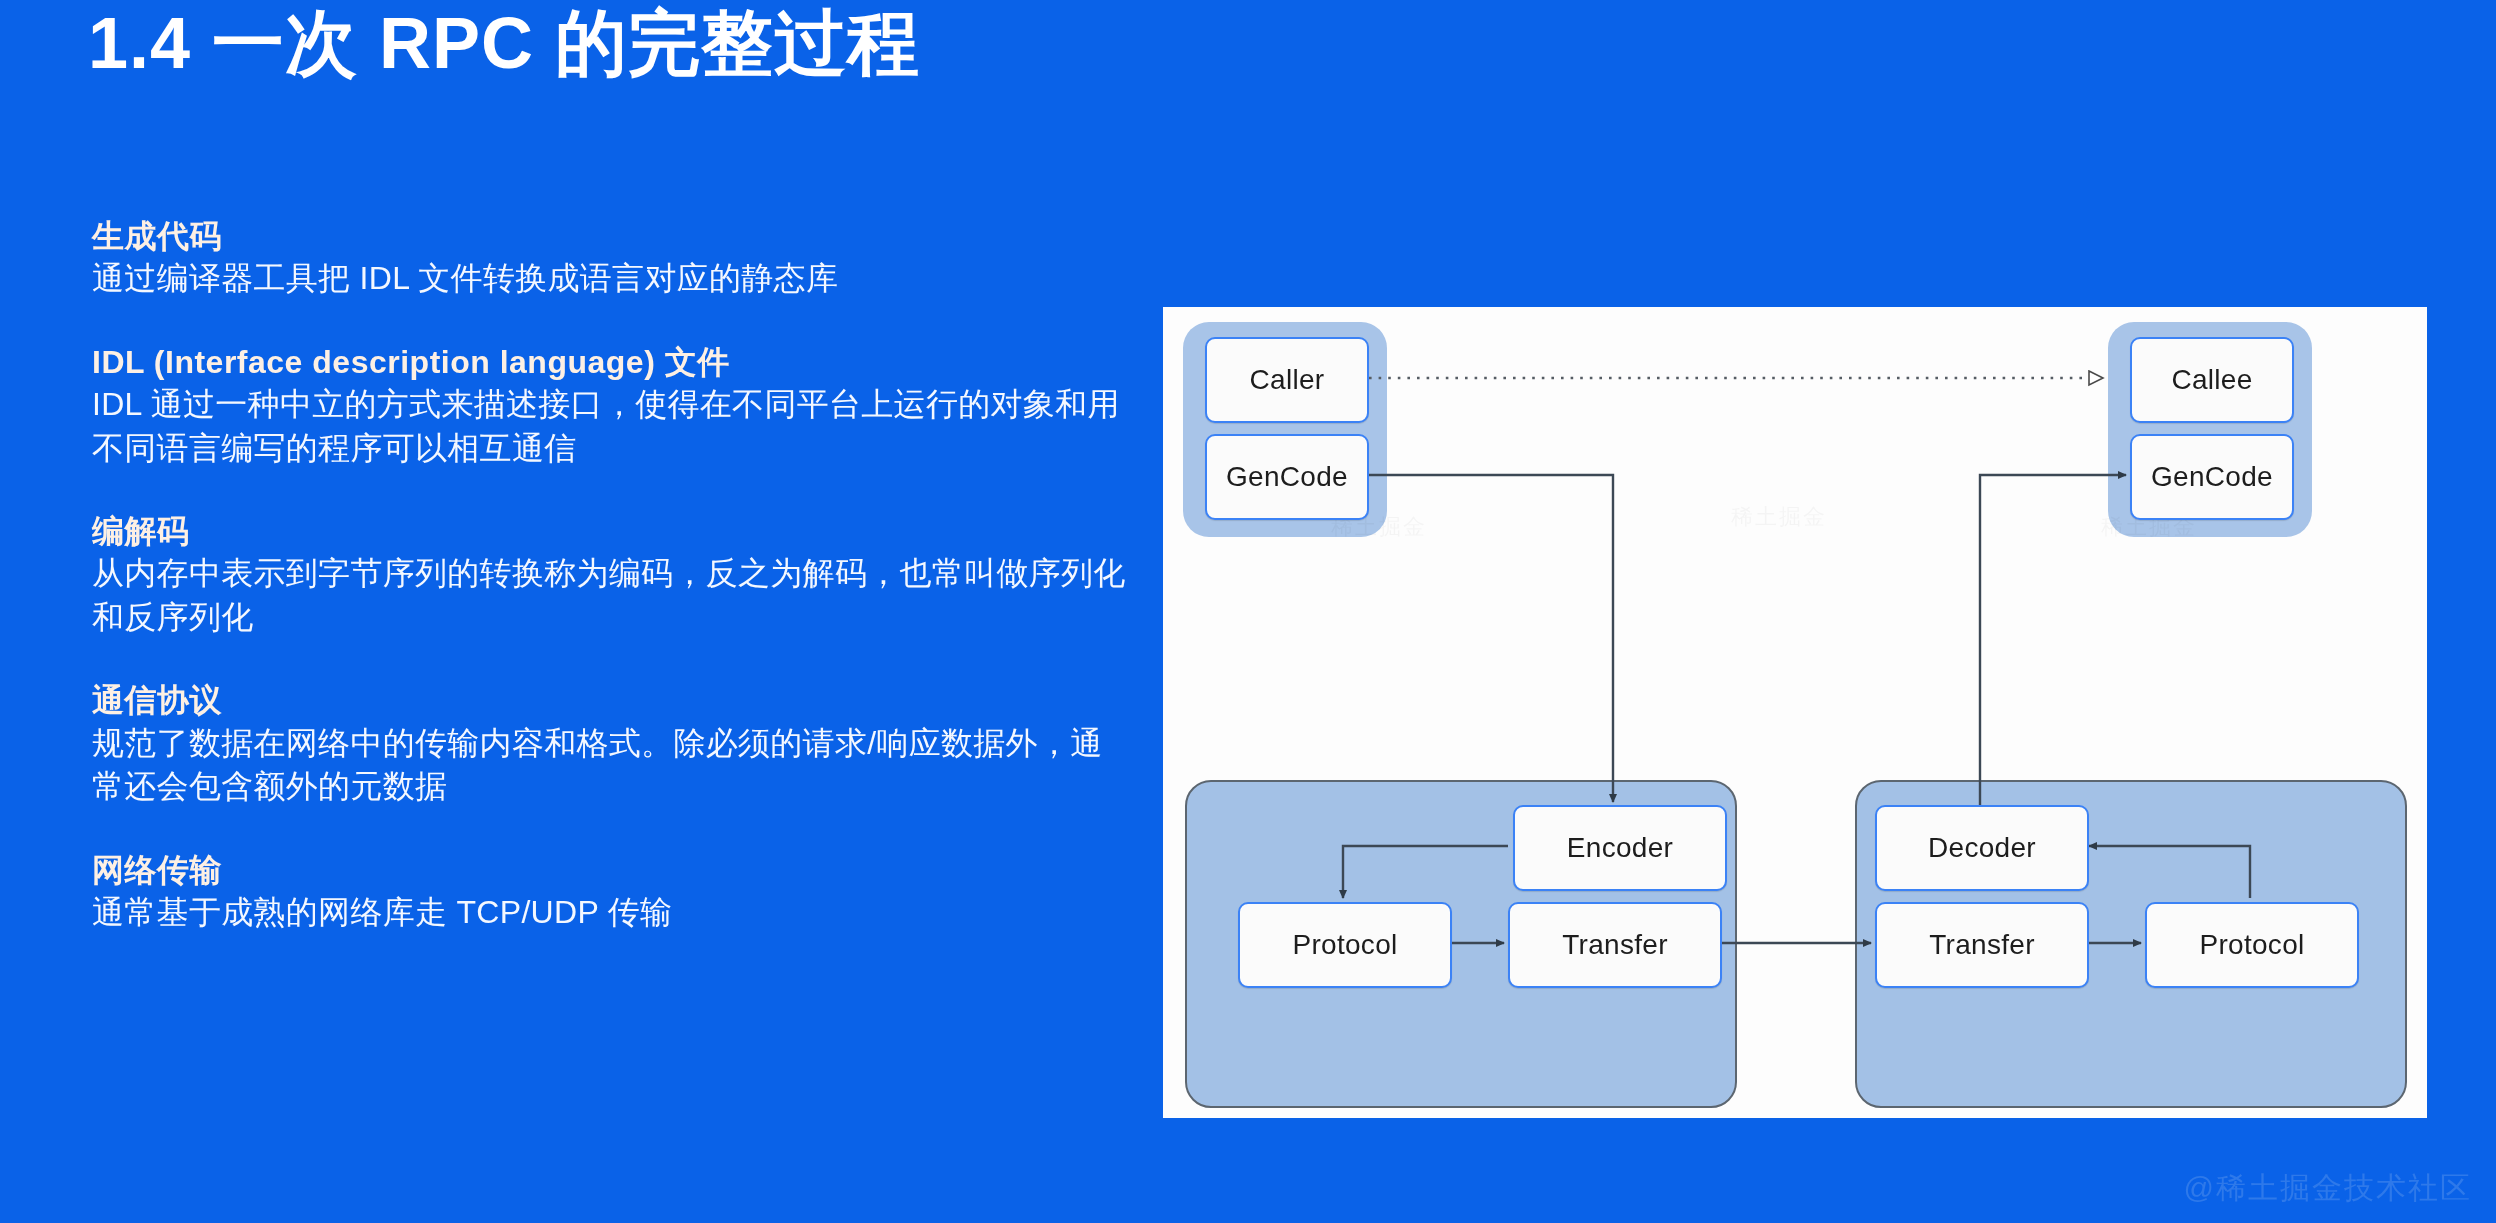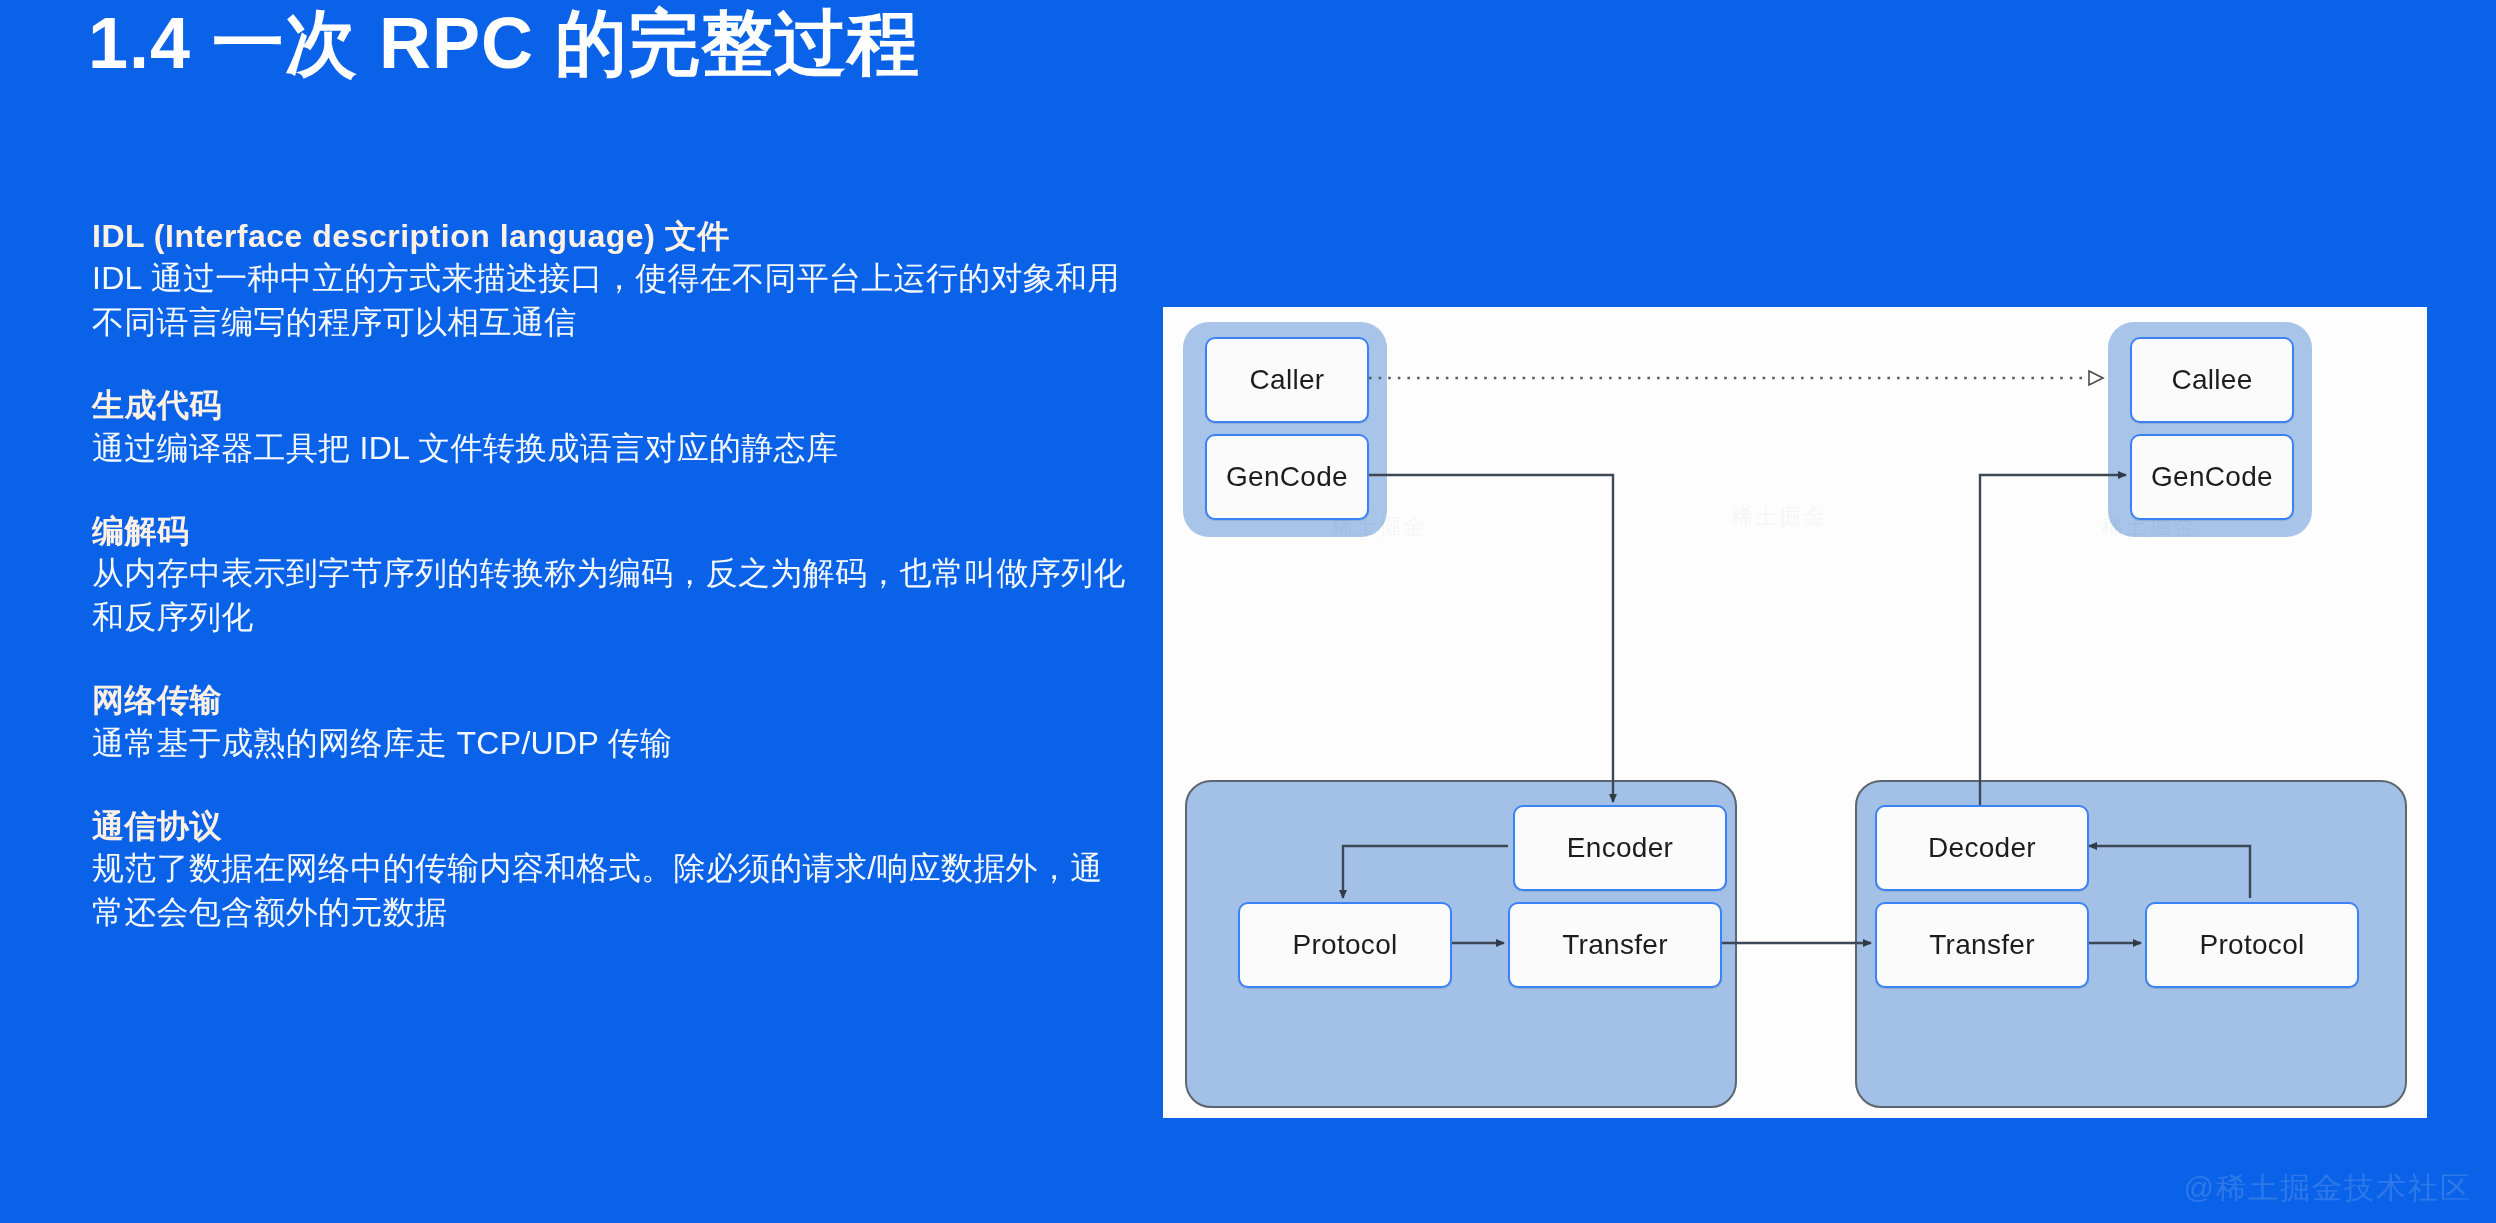--- a/index.html
+++ b/index.html
@@ -133,42 +133,42 @@
   }
 </style>
 </head>
 <body>
 
 <div id="slide-title">1.4 一次 RPC 的完整过程</div>
 
 <div id="bullet-list">
 
   <div class="bullet-block">
+    <div class="bullet-heading">生成代码</div>
+    <div class="bullet-body">通过编译器工具把 IDL 文件转换成语言对应的静态库</div>
+  </div>
+
+  <div class="bullet-block">
     <div class="bullet-heading">IDL (Interface description language) 文件</div>
     <div class="bullet-body">IDL 通过一种中立的方式来描述接口，使得在不同平台上运行的对象和用不同语言编写的程序可以相互通信</div>
   </div>
 
   <div class="bullet-block">
-    <div class="bullet-heading">生成代码</div>
-    <div class="bullet-body">通过编译器工具把 IDL 文件转换成语言对应的静态库</div>
-  </div>
-
-  <div class="bullet-block">
     <div class="bullet-heading">编解码</div>
     <div class="bullet-body">从内存中表示到字节序列的转换称为编码，反之为解码，也常叫做序列化和反序列化</div>
   </div>
 
   <div class="bullet-block">
+    <div class="bullet-heading">通信协议</div>
+    <div class="bullet-body">规范了数据在网络中的传输内容和格式。除必须的请求/响应数据外，通常还会包含额外的元数据</div>
+  </div>
+
+  <div class="bullet-block">
     <div class="bullet-heading">网络传输</div>
     <div class="bullet-body">通常基于成熟的网络库走 TCP/UDP 传输</div>
-  </div>
-
-  <div class="bullet-block">
-    <div class="bullet-heading">通信协议</div>
-    <div class="bullet-body">规范了数据在网络中的传输内容和格式。除必须的请求/响应数据外，通常还会包含额外的元数据</div>
   </div>
 
 </div>
 
 <div id="diagram-canvas">
 
   <div class="group-panel" id="group-caller"></div>
   <div class="group-panel" id="group-callee"></div>
   <div class="group-panel bordered" id="group-client"></div>
   <div class="group-panel bordered" id="group-server"></div>

